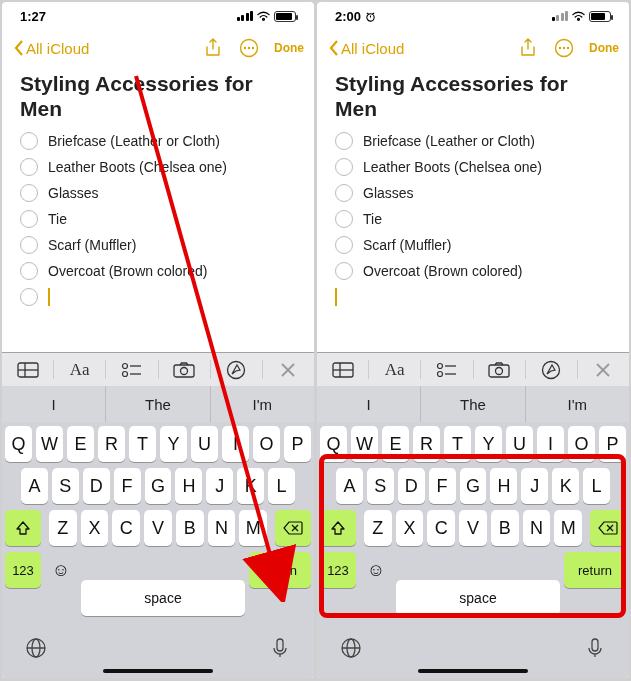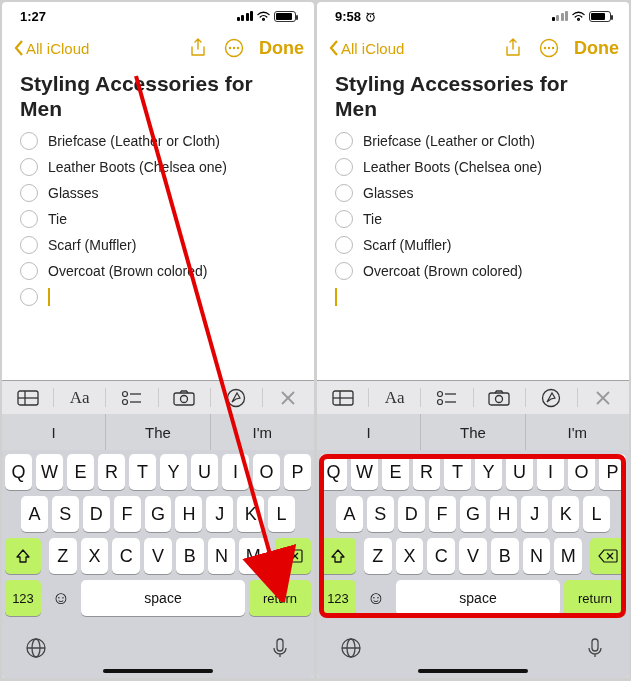--- a/index.html
+++ b/index.html
@@ -4,21 +4,21 @@
 <style>
   * { box-sizing: border-box; margin: 0; padding: 0; font-family: -apple-system, "Helvetica Neue", Arial, sans-serif; }
   body { background: #d0d0d0; width: 631px; height: 681px; overflow: hidden; display: flex; gap: 3px; padding: 2px; }
   .phone { width: 312px; height: 676px; background: #fff; border-radius: 4px; position: relative; overflow: hidden; display: flex; flex-direction: column; }
   .status-bar { height: 28px; display: flex; justify-content: space-between; align-items: center; padding: 0 18px; font-size: 13px; font-weight: 600; }
   .status-right { display: flex; align-items: center; gap: 3px; }
   .nav { height: 36px; display: flex; align-items: center; justify-content: space-between; padding: 0 10px; text-align: right; }
   .nav-left { display: flex; align-items: center; color: #d9a300; font-size: 15px; }
   .nav-right { display: flex; align-items: center; gap: 14px; }
   .nav-icon { width: 22px; height: 22px; display: flex; align-items: center; justify-content: center; }
-  .nav-right .done { color: #d9a300; font-size: 18px; font-weight: 600; }
+  .nav-right .done { color: #d9a300; font-size: 12px; font-weight: 600; }
   .chev-svg { stroke: #d9a300; stroke-width: 2.2; fill: none; }
   .note-body { flex: 1 1 auto; padding: 6px 18px 0 18px; overflow: hidden; }
   .note-title { font-size: 21px; font-weight: 700; color: #222; line-height: 1.18; margin-bottom: 10px; }
   .check-item { display: flex; align-items: center; gap: 10px; margin-bottom: 8px; font-size: 14px; color: #222; }
   .check-circle { width: 18px; height: 18px; border-radius: 50%; border: 1.3px solid #bbb; flex: 0 0 18px; }
   .cursor-line { display: flex; align-items: center; gap: 10px; margin-bottom: 8px; }
   .cursor { width: 2px; height: 18px; background: #d9a300; }
   .hide-circle .check-circle { visibility: hidden; }
 
   .toolbar { height: 34px; background: #e8e8ea; border-top: 1px solid #a3a3a3; display: flex; align-items: center; }
@@ -32,21 +32,21 @@
   .predict .pred:last-child { border-right: none; }
 
   .kbd { background: #d1d3d8; padding: 4px 3px 6px 3px; }
   .krow { display: flex; gap: 4px; margin-bottom: 6px; justify-content: center; }
   .key { flex: 1; height: 36px; background: #fff; border-radius: 5px; box-shadow: 0 1px 0 rgba(0,0,0,0.3); display: flex; align-items: center; justify-content: center; font-size: 18px; color: #111; }
   .krow.mid { padding: 0 16px; }
   .key.fn { background: #bef264; font-size: 14px; }
   .key.shift, .key.back { flex: 0 0 36px; }
   .key.num { flex: 0 0 36px; font-size: 13px; }
   .key.emoji { flex: 0 0 32px; background: transparent; box-shadow:none; }
-  .key.space { flex: 1; font-size: 14px; }
+  .key.space { flex: 1; font-size: 14px; margin-top: 28px; }
   .key.return { flex: 0 0 62px; font-size: 13px; }
   .krow.z { }
   .bottom-kb { height: 50px; display: flex; align-items: flex-start; justify-content: space-between; padding: 8px 22px 0 22px; background: #d1d3d8; }
   .kb-icon { width: 24px; height: 24px; color:#444; }
   .home-ind { position: absolute; bottom: 5px; left: 50%; transform: translateX(-50%); width: 110px; height: 4px; background: #111; border-radius: 3px; }
 
   .arrow { position: absolute; pointer-events: none; }
   .red-box { position: absolute; border: 5px solid #e30000; border-radius: 8px; pointer-events: none; }
 
   .sig-dots { display:inline-flex; gap:1.5px; align-items:flex-end; }
@@ -268,21 +268,21 @@
         <marker id="ah" markerWidth="14" markerHeight="14" refX="10" refY="7" orient="auto">
           <polygon points="0,0 14,7 0,14" fill="#e30000"></polygon>
         </marker>
       </defs>
     <line x1="4" y1="4" x2="148" y2="518" stroke="#e30000" stroke-width="4" marker-end="url(#ah)"></line>
   </svg>
 </div>
 
 <div class="phone">
   <div class="status-bar">
-    <span><span>9:58</span> <svg width="11" height="11" viewBox="0 0 12 12" style="vertical-align:-1px">
+    <span><span>2:00</span> <svg width="11" height="11" viewBox="0 0 12 12" style="vertical-align:-1px">
           <circle cx="6" cy="7" r="4" fill="none" stroke="#000" stroke-width="1.2"></circle>
           <line x1="6" y1="7" x2="6" y2="5" stroke="#000" stroke-width="1.2"></line>
           <line x1="2" y1="2" x2="4" y2="3.5" stroke="#000" stroke-width="1.2"></line>
           <line x1="10" y1="2" x2="8" y2="3.5" stroke="#000" stroke-width="1.2"></line>
         </svg></span>
     <div class="status-right">
       <span class="sig-dots">
           <i class="on" style="height:4px"></i>
           <i style="height:6px"></i>
           <i style="height:8px"></i>

